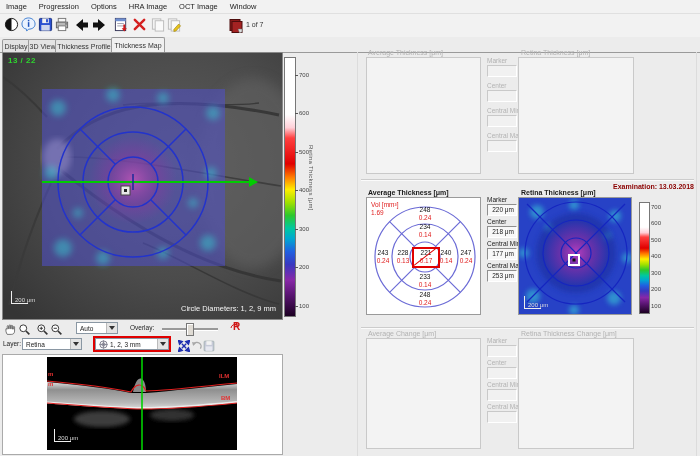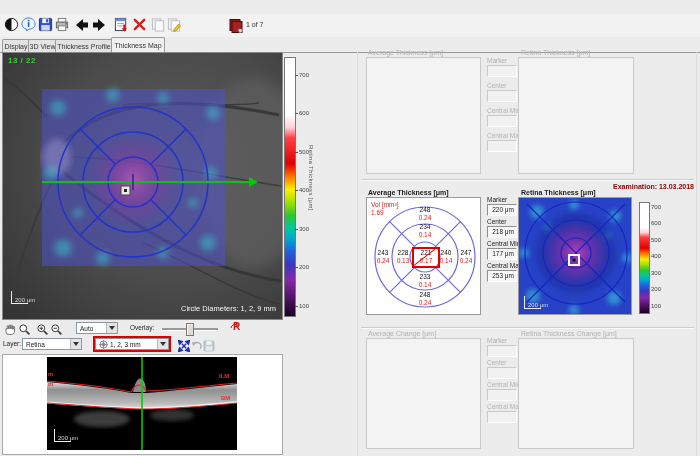--- a/index.html
+++ b/index.html
@@ -60,20 +60,28 @@
   .cell .v{color:#e02020;display:block;}
   .vol{font-size:6.5px;line-height:7.5px;color:#e02020;}
   .cbox{border:2px solid #e00000;width:24px;height:17px;text-align:center;font-size:6.5px;line-height:7.5px;overflow:visible;}
   .cbox .diag{position:absolute;left:-3px;top:7px;width:29px;border-top:1px solid #e00000;transform:rotate(-38deg);}
 </style>
 </head>
 <body>
 
 <div id="app">
 
+  <div class="abs menubar">
+    <span class="menu-item">Image</span>
+    <span class="menu-item">Progression</span>
+    <span class="menu-item">Options</span>
+    <span class="menu-item">HRA Image</span>
+    <span class="menu-item">OCT Image</span>
+    <span class="menu-item">Window</span>
+  </div>
 
   <div class="abs toolbar">
     <span class="tbi" style="left:3px">
       <svg width="15" height="15" viewBox="0 0 16 16">
           <circle cx="8" cy="8" r="6.5" fill="#fff" stroke="#111"></circle>
           <path d="M8 1.5 A6.5 6.5 0 0 0 8 14.5 Z" fill="#111"></path>
         </svg>
     </span>
     <span class="tbi" style="left:20px">
       <svg width="15" height="15" viewBox="0 0 16 16">

